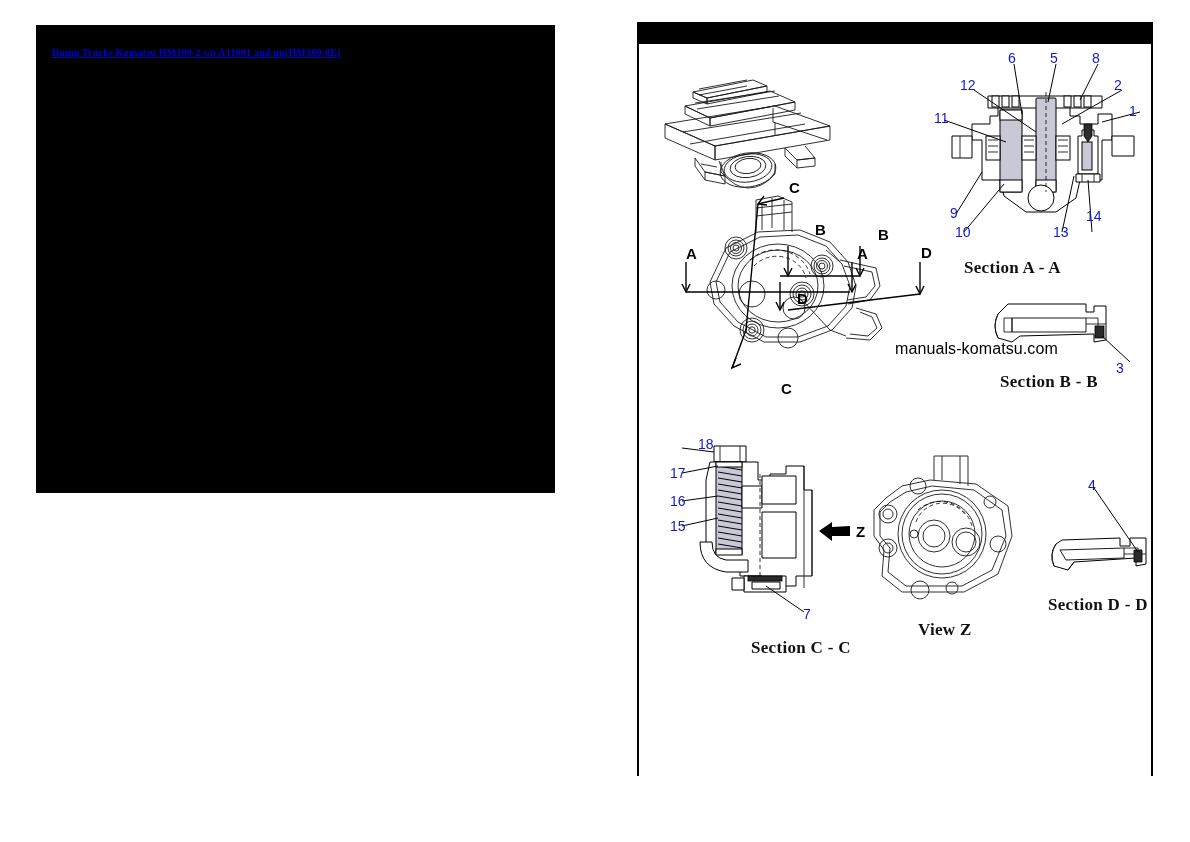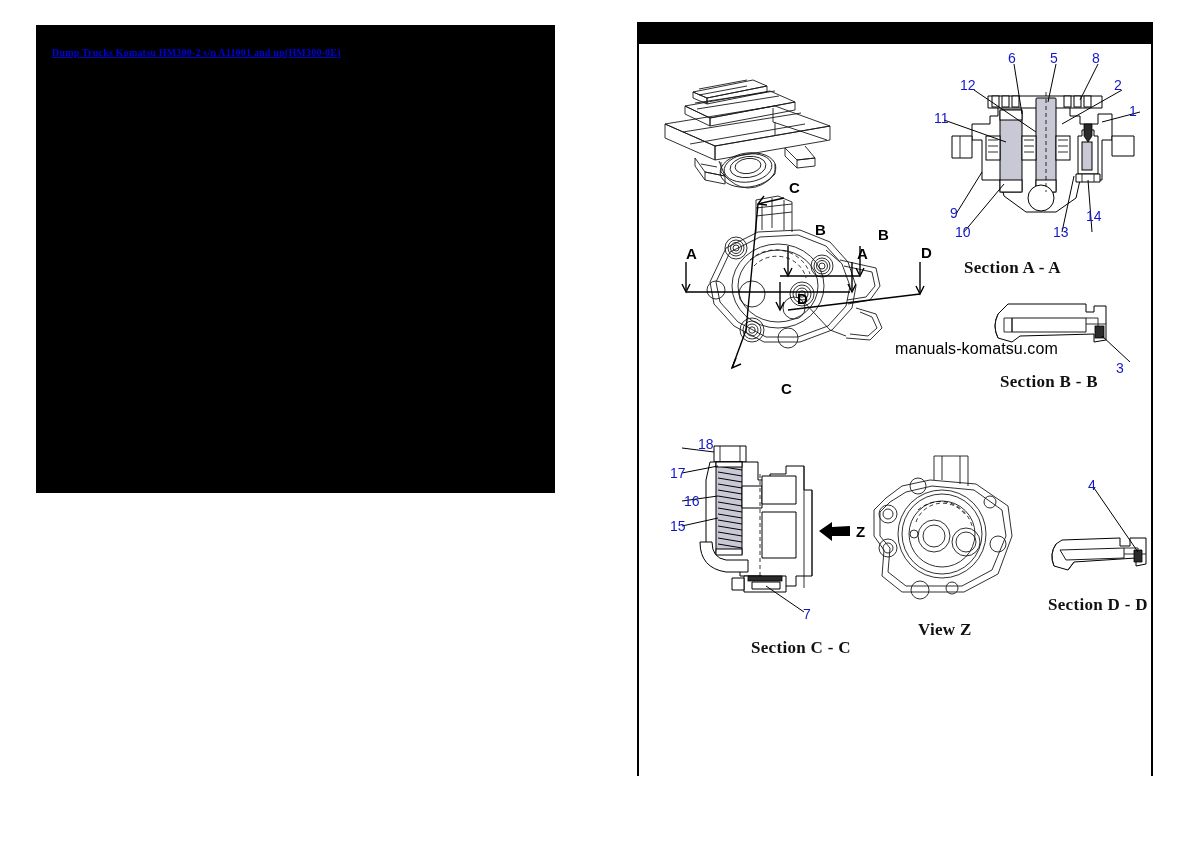--- a/index.html
+++ b/index.html
@@ -349,21 +349,21 @@
     <path d="M-18 2 L14 6"></path>
     <path d="M-18 27 L18 20"></path>
     <path d="M-18 55 L18 50"></path>
     <path d="M-18 80 L18 72"></path>
     <path d="M66 140 L104 166"></path>
   </g>
 </svg>
 </div>
 <div class="callout" style="left:670px;top:436px;margin-left:28px;">18</div>
 <div class="callout" style="left:670px;top:465px;">17</div>
-<div class="callout" style="left:684px;top:493px;text-align:center;">16</div>
+<div class="callout" style="left:670px;top:493px;text-align:center;">16</div>
 <div class="callout" style="left:670px;top:518px;">15</div>
 <div class="callout" style="left:803px;top:606px;">7</div>
 
 <div class="fig" style="left:818px;top:522px;">
 <svg width="34" height="20" viewBox="0 0 34 20">
   <path d="M32 4 L32 14 L14 14 L14 19 L1 9 L14 0 L14 5 Z" fill="#000"></path>
 </svg>
 </div>
 <div class="sletter" style="left:856px;top:523px;">Z</div>
 <div class="caption" style="left:751px;top:638px;">Section C - C</div>

